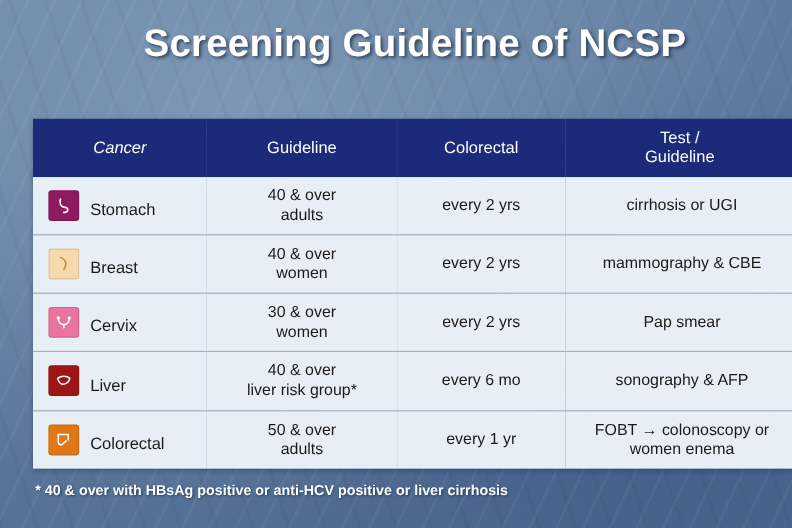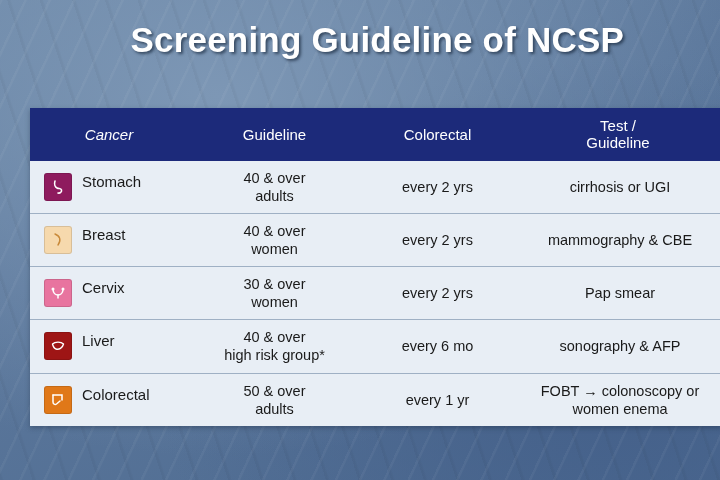--- a/index.html
+++ b/index.html
@@ -86,21 +86,21 @@
     border-bottom: none;
   }
 
   .col-cancer { width: 150px; font-style: italic; }
   .col-eligible { width: 165px; }
   .col-frequency { width: 145px; }
   .col-test { width: 200px; }
 
   .cancer-cell {
     display: flex;
-    align-items: flex-start;
+    align-items: flex-end;
     gap: 10px;
     padding-left: 6px;
   }
   .cancer-label { font-size: 15px; }
 
   .centered { text-align: center; }
   .leftish { text-align: left; padding-left: 12px !important; }
 
   .icon-box {
     width: 28px;
@@ -228,21 +228,21 @@
               <span class="icon-box icon-liver">
                 <svg width="18" height="18" viewBox="0 0 18 18" aria-hidden="true">
                   <path d="M3.5 7 C6 4.5 12 4.5 14.5 7 C13.5 11 10 13 7 12 C5 11.4 4 9 3.5 7 Z" fill="none" stroke="#ffffff" stroke-width="1.4" stroke-linejoin="round"></path>
                 </svg>
               </span>
               <span class="cancer-label">Liver</span>
             </div>
           </td>
           <td class="centered two-line">
             <span>40 &amp; over</span>
-            <span>high risk group*</span>
+            <span>liver risk group*</span>
           </td>
           <td class="centered">every 6 mo</td>
           <td class="leftish two-line">
             <span>sonography &amp; AFP</span>
             <span></span>
           </td>
         </tr>
 
         <tr>
           <td>
@@ -264,13 +264,14 @@
           <td class="leftish two-line">
             <span>FOBT → colonoscopy or</span>
             <span>women enema</span>
           </td>
         </tr>
 
       </tbody>
     </table>
   </div>
 
+  <div class="footnote">*  40 &amp; over with HBsAg positive or anti-HCV positive or liver cirrhosis</div>
 </div>
 
 </body></html>

